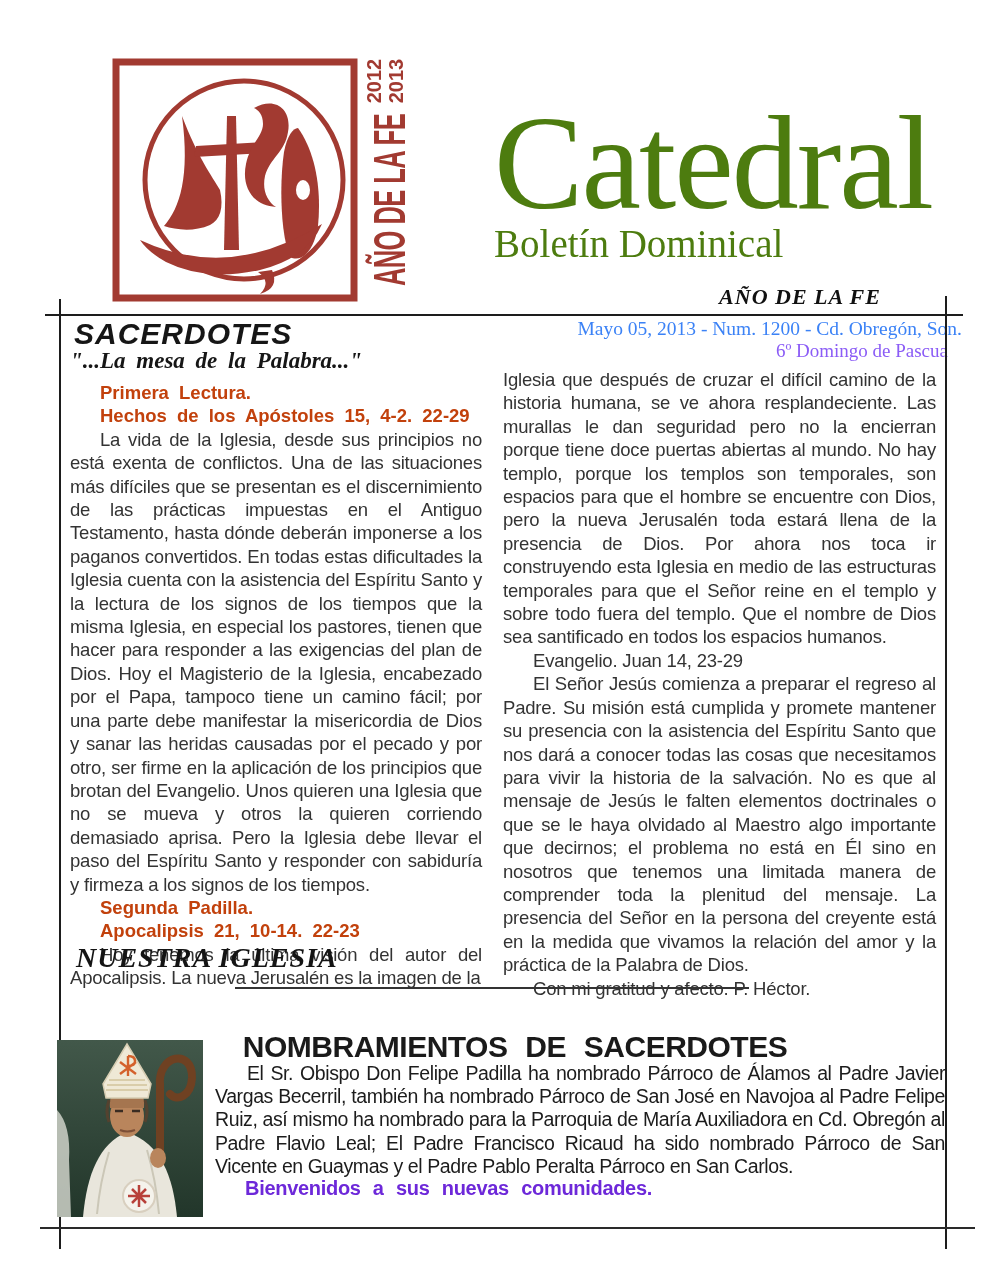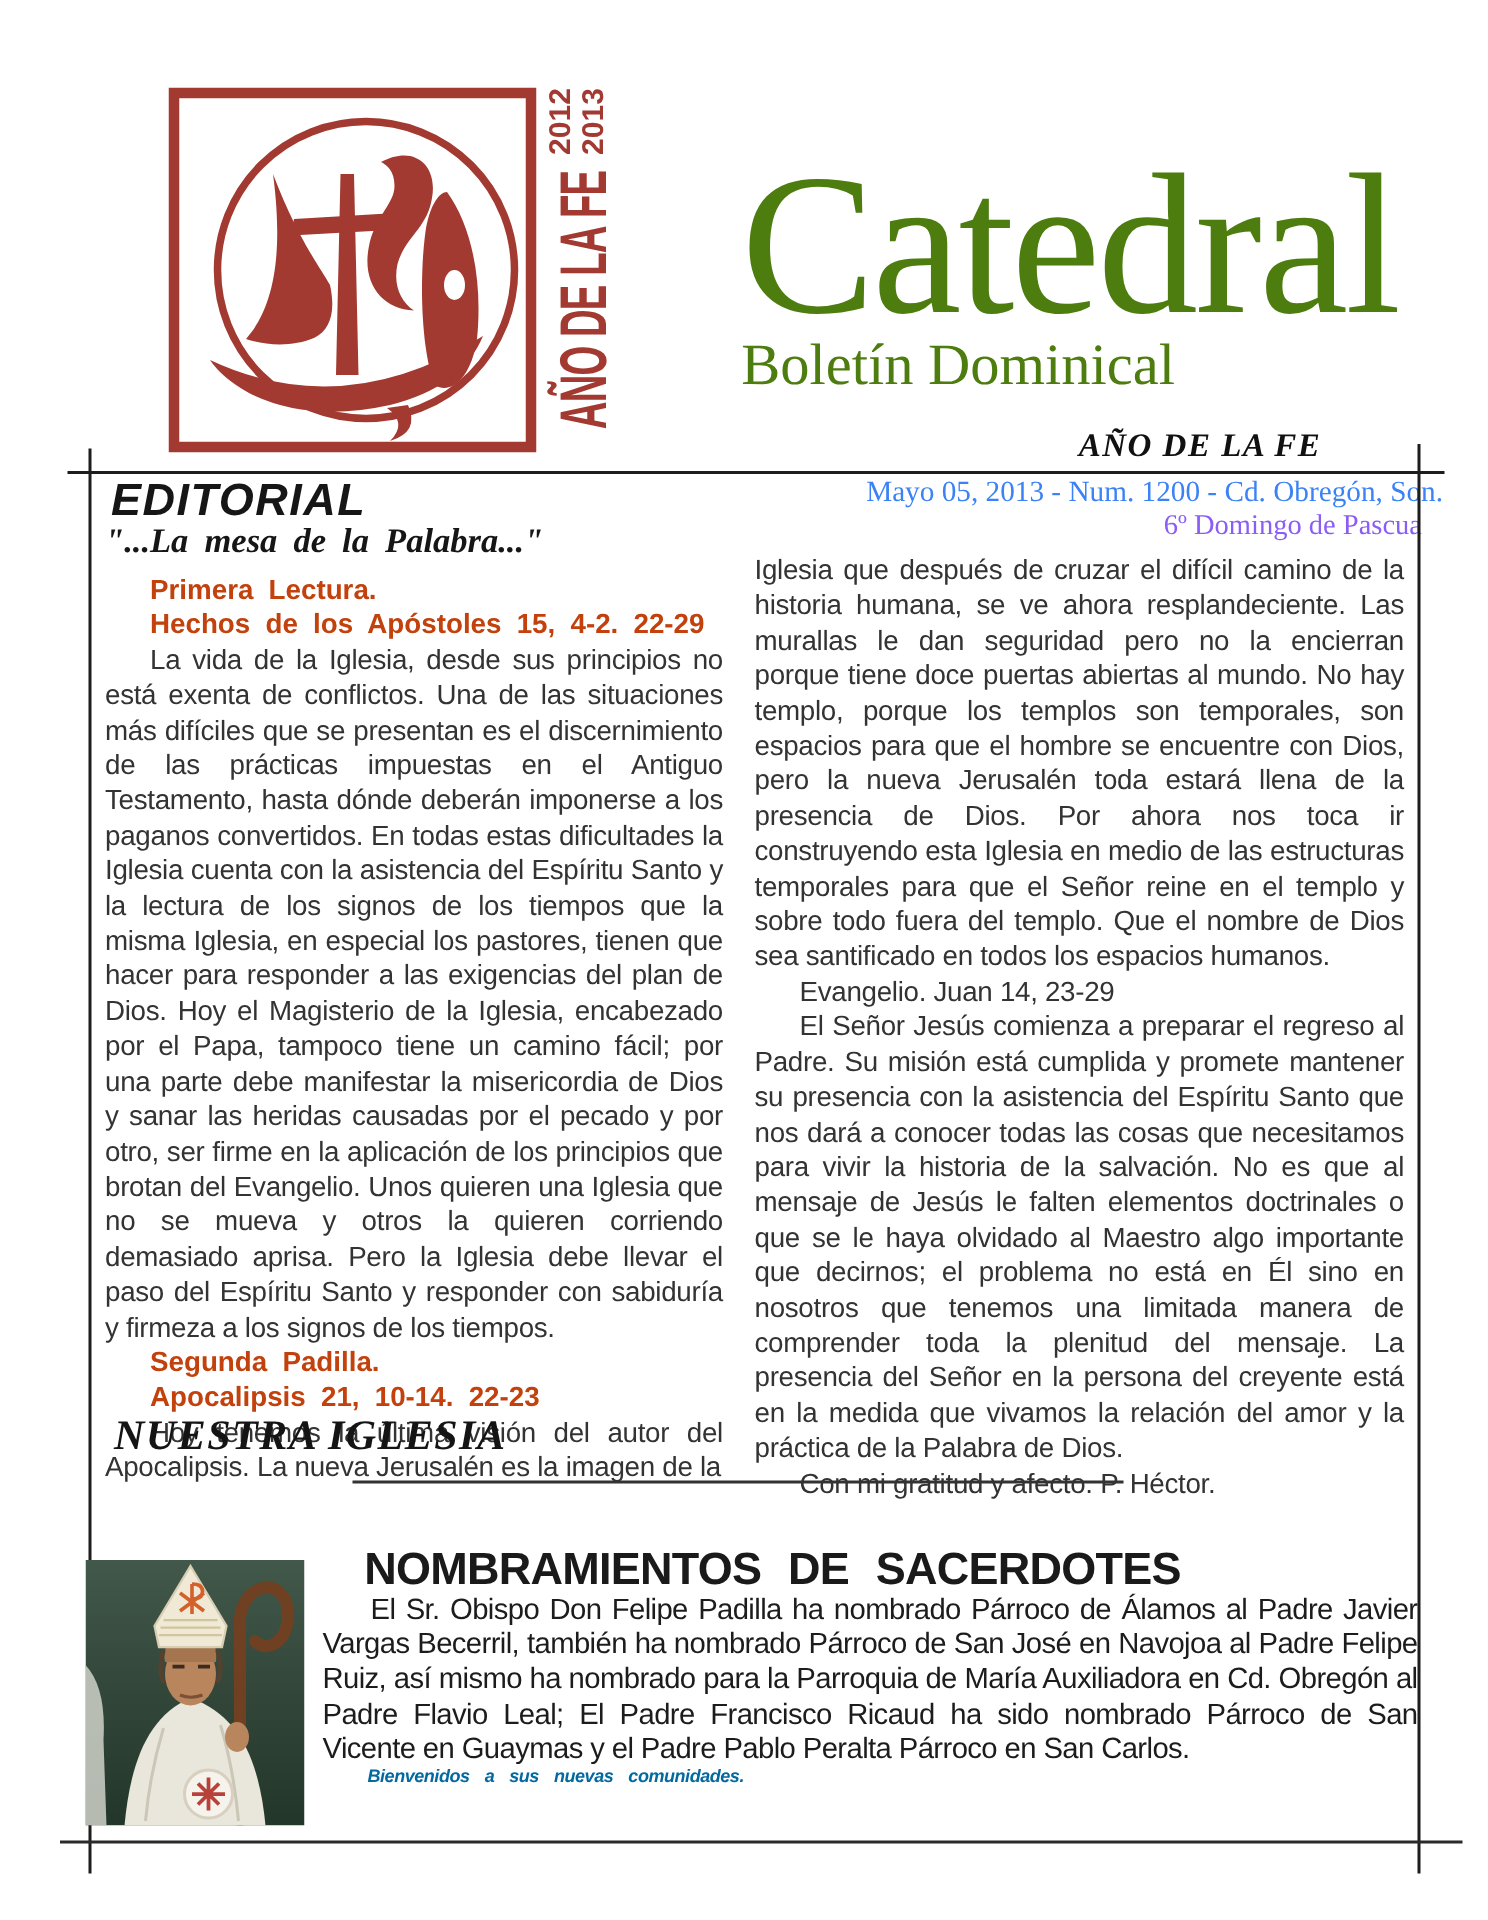--- a/index.html
+++ b/index.html
@@ -84,21 +84,21 @@
     white-space:nowrap;
   }
   .nombramientos-body{
     position:absolute;left:215px;top:1062px;width:730px;
     text-align:justify;font-size:19.5px;line-height:23.2px;letter-spacing:-0.4px;
     color:#1c1c1c;
   }
   .nombramientos-body p{margin:0;text-indent:32px;}
   .welcome{
     position:absolute;left:245px;top:1177px;
-    font-weight:bold;font-size:12px;word-spacing:7px;letter-spacing:-0.3px;color:#0369a1;font-style:italic;
+    font-weight:bold;font-size:20px;word-spacing:7px;letter-spacing:-0.3px;color:#6d28d9;
   }
   .photo{position:absolute;left:57px;top:1040px;width:146px;height:177px;}
   .photo svg{display:block;}
 </style>
 </head>
 <body>
 
 <div class="page">
 
   <div class="logo-box">
@@ -131,21 +131,21 @@
   <div class="yof">AÑO DE LA FE</div>
   <div class="dateline">Mayo 05, 2013 - Num. 1200 -  Cd. Obregón, Son.</div>
   <div class="sunday">6º Domingo de Pascua</div>
 
   <div class="rule rule-top"></div>
   <div class="rule rule-vleft"></div>
   <div class="rule rule-vright"></div>
   <div class="rule rule-bottom"></div>
   <div class="rule rule-mid"></div>
 
-  <div class="editorial-head">EDITORIAL</div>
+  <div class="editorial-head">SACERDOTES</div>
   <div class="editorial-quote">"...La mesa de la Palabra..."</div>
 
   <div class="col col-left">
     <p class="bold-line">Primera Lectura.</p>
     <p class="bold-line">Hechos de los Apóstoles 15, 4-2. 22-29</p>
     <p class="ind">La vida de la Iglesia, desde sus principios no está exenta de conflictos. Una de las situaciones más difíciles que se presentan es el discernimiento de las prácticas impuestas en el Antiguo Testamento, hasta dónde deberán imponerse a los paganos convertidos. En todas estas dificultades la Iglesia cuenta con la asistencia del Espíritu Santo y la lectura de los signos de los tiempos que la misma Iglesia, en especial los pastores, tienen que hacer para responder a las exigencias del plan de Dios. Hoy el Magisterio de la Iglesia, encabezado por el Papa, tampoco tiene un camino fácil; por una parte debe manifestar la misericordia de Dios y sanar las heridas causadas por el pecado y por otro, ser firme en la aplicación de los principios que brotan del Evangelio. Unos quieren una Iglesia que no se mueva y otros la quieren corriendo demasiado aprisa. Pero la Iglesia debe llevar el paso del Espíritu Santo y responder con sabiduría y firmeza a los signos de los tiempos.</p>
     <p class="bold-line">Segunda Padilla.</p>
     <p class="bold-line">Apocalipsis 21, 10-14. 22-23</p>
     <p class="ind">Hoy tenemos la última visión del autor del Apocalipsis. La nueva Jerusalén es la imagen de la</p>
   </div>

